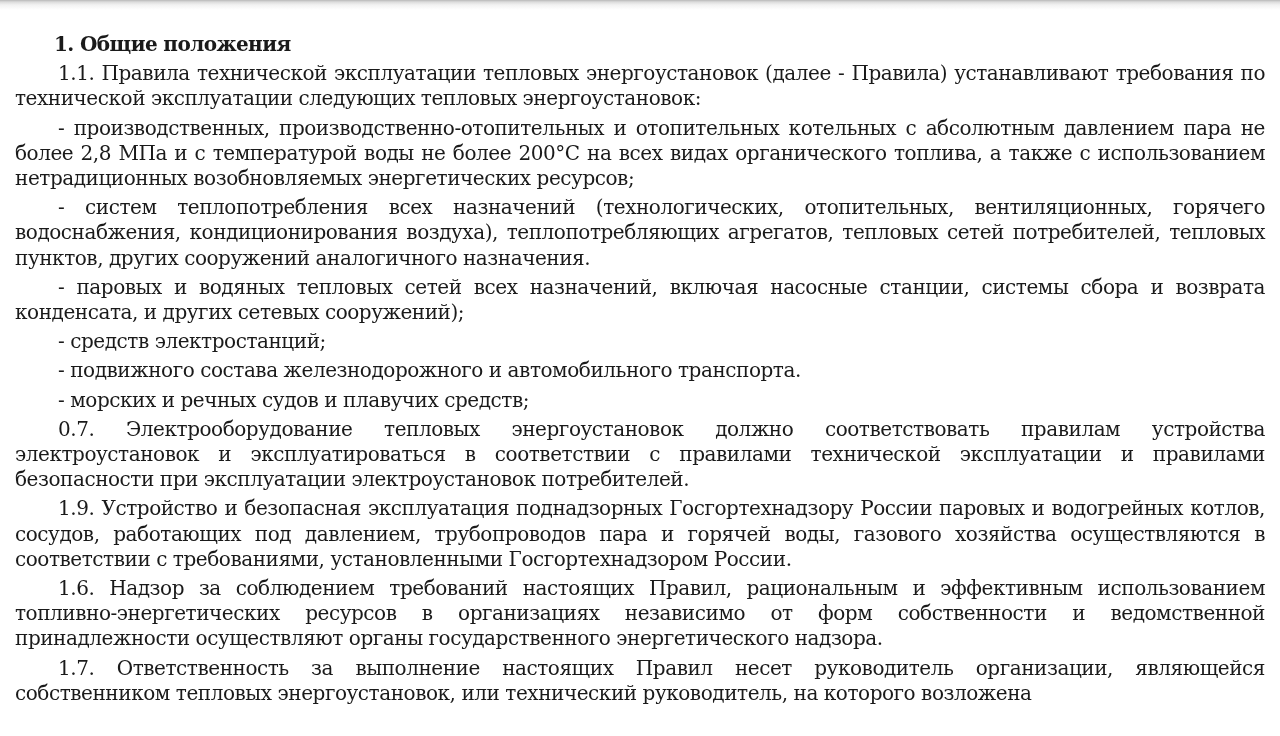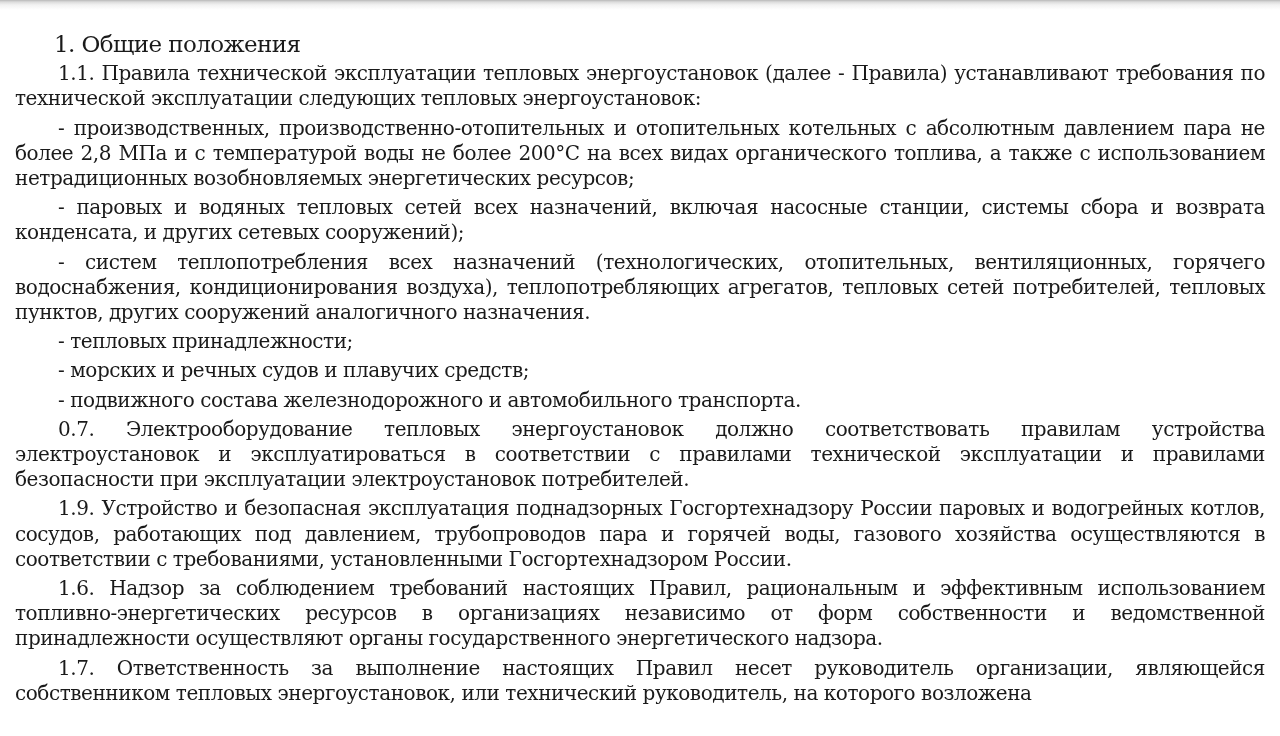--- a/index.html
+++ b/index.html
@@ -32,38 +32,38 @@
     }
     .doc p {
       margin: 4px;
       text-align: justify;
       text-align-last: left;
       text-indent: 43px;
       hyphens: none;
     }
     .doc h1 {
       margin: 0;
-      font-size: 23px;
-      font-weight: normal;
+      font-size: 20px;
+      font-weight: bold;
       text-indent: 43px;
       line-height: 25.2px;
       letter-spacing: -0.6px;
     }
   </style>
 </head>
 <body>
 
 <div class="top-shadow"></div>
 
 <div class="doc">
   <h1>1. Общие положения</h1>
   <p>1.1. Правила технической эксплуатации тепловых энергоустановок (далее - Правила) устанавливают требования по технической эксплуатации следующих тепловых энергоустановок:</p>
   <p>- производственных, производственно-отопительных и отопительных котельных с абсолютным давлением пара не более 2,8 МПа и с температурой воды не более 200°С на всех видах органического топлива, а также с использованием нетрадиционных возобновляемых энергетических ресурсов;</p>
+  <p>- систем теплопотребления всех назначений (технологических, отопительных, вентиляционных, горячего водоснабжения, кондиционирования воздуха), теплопотребляющих агрегатов, тепловых сетей потребителей, тепловых пунктов, других сооружений аналогичного назначения.</p>
   <p>- паровых и водяных тепловых сетей всех назначений, включая насосные станции, системы сбора и возврата конденсата, и других сетевых сооружений);</p>
-  <p>- систем теплопотребления всех назначений (технологических, отопительных, вентиляционных, горячего водоснабжения, кондиционирования воздуха), теплопотребляющих агрегатов, тепловых сетей потребителей, тепловых пунктов, других сооружений аналогичного назначения.</p>
-  <p>- тепловых принадлежности;</p>
+  <p>- средств электростанций;</p>
+  <p>- подвижного состава железнодорожного и автомобильного транспорта.</p>
   <p>- морских и речных судов и плавучих средств;</p>
-  <p>- подвижного состава железнодорожного и автомобильного транспорта.</p>
   <p>0.7. Электрооборудование тепловых энергоустановок должно соответствовать правилам устройства электроустановок и эксплуатироваться в соответствии с правилами технической эксплуатации и правилами безопасности при эксплуатации электроустановок потребителей.</p>
   <p>1.9. Устройство и безопасная эксплуатация поднадзорных Госгортехнадзору России паровых и водогрейных котлов, сосудов, работающих под давлением, трубопроводов пара и горячей воды, газового хозяйства осуществляются в соответствии с требованиями, установленными Госгортехнадзором России.</p>
   <p>1.6. Надзор за соблюдением требований настоящих Правил, рациональным и эффективным использованием топливно-энергетических ресурсов в организациях независимо от форм собственности и ведомственной принадлежности осуществляют органы государственного энергетического надзора.</p>
   <p>1.7. Ответственность за выполнение настоящих Правил несет руководитель организации, являющейся собственником тепловых энергоустановок, или технический руководитель, на которого возложена</p>
 </div>
 
 </body></html>

